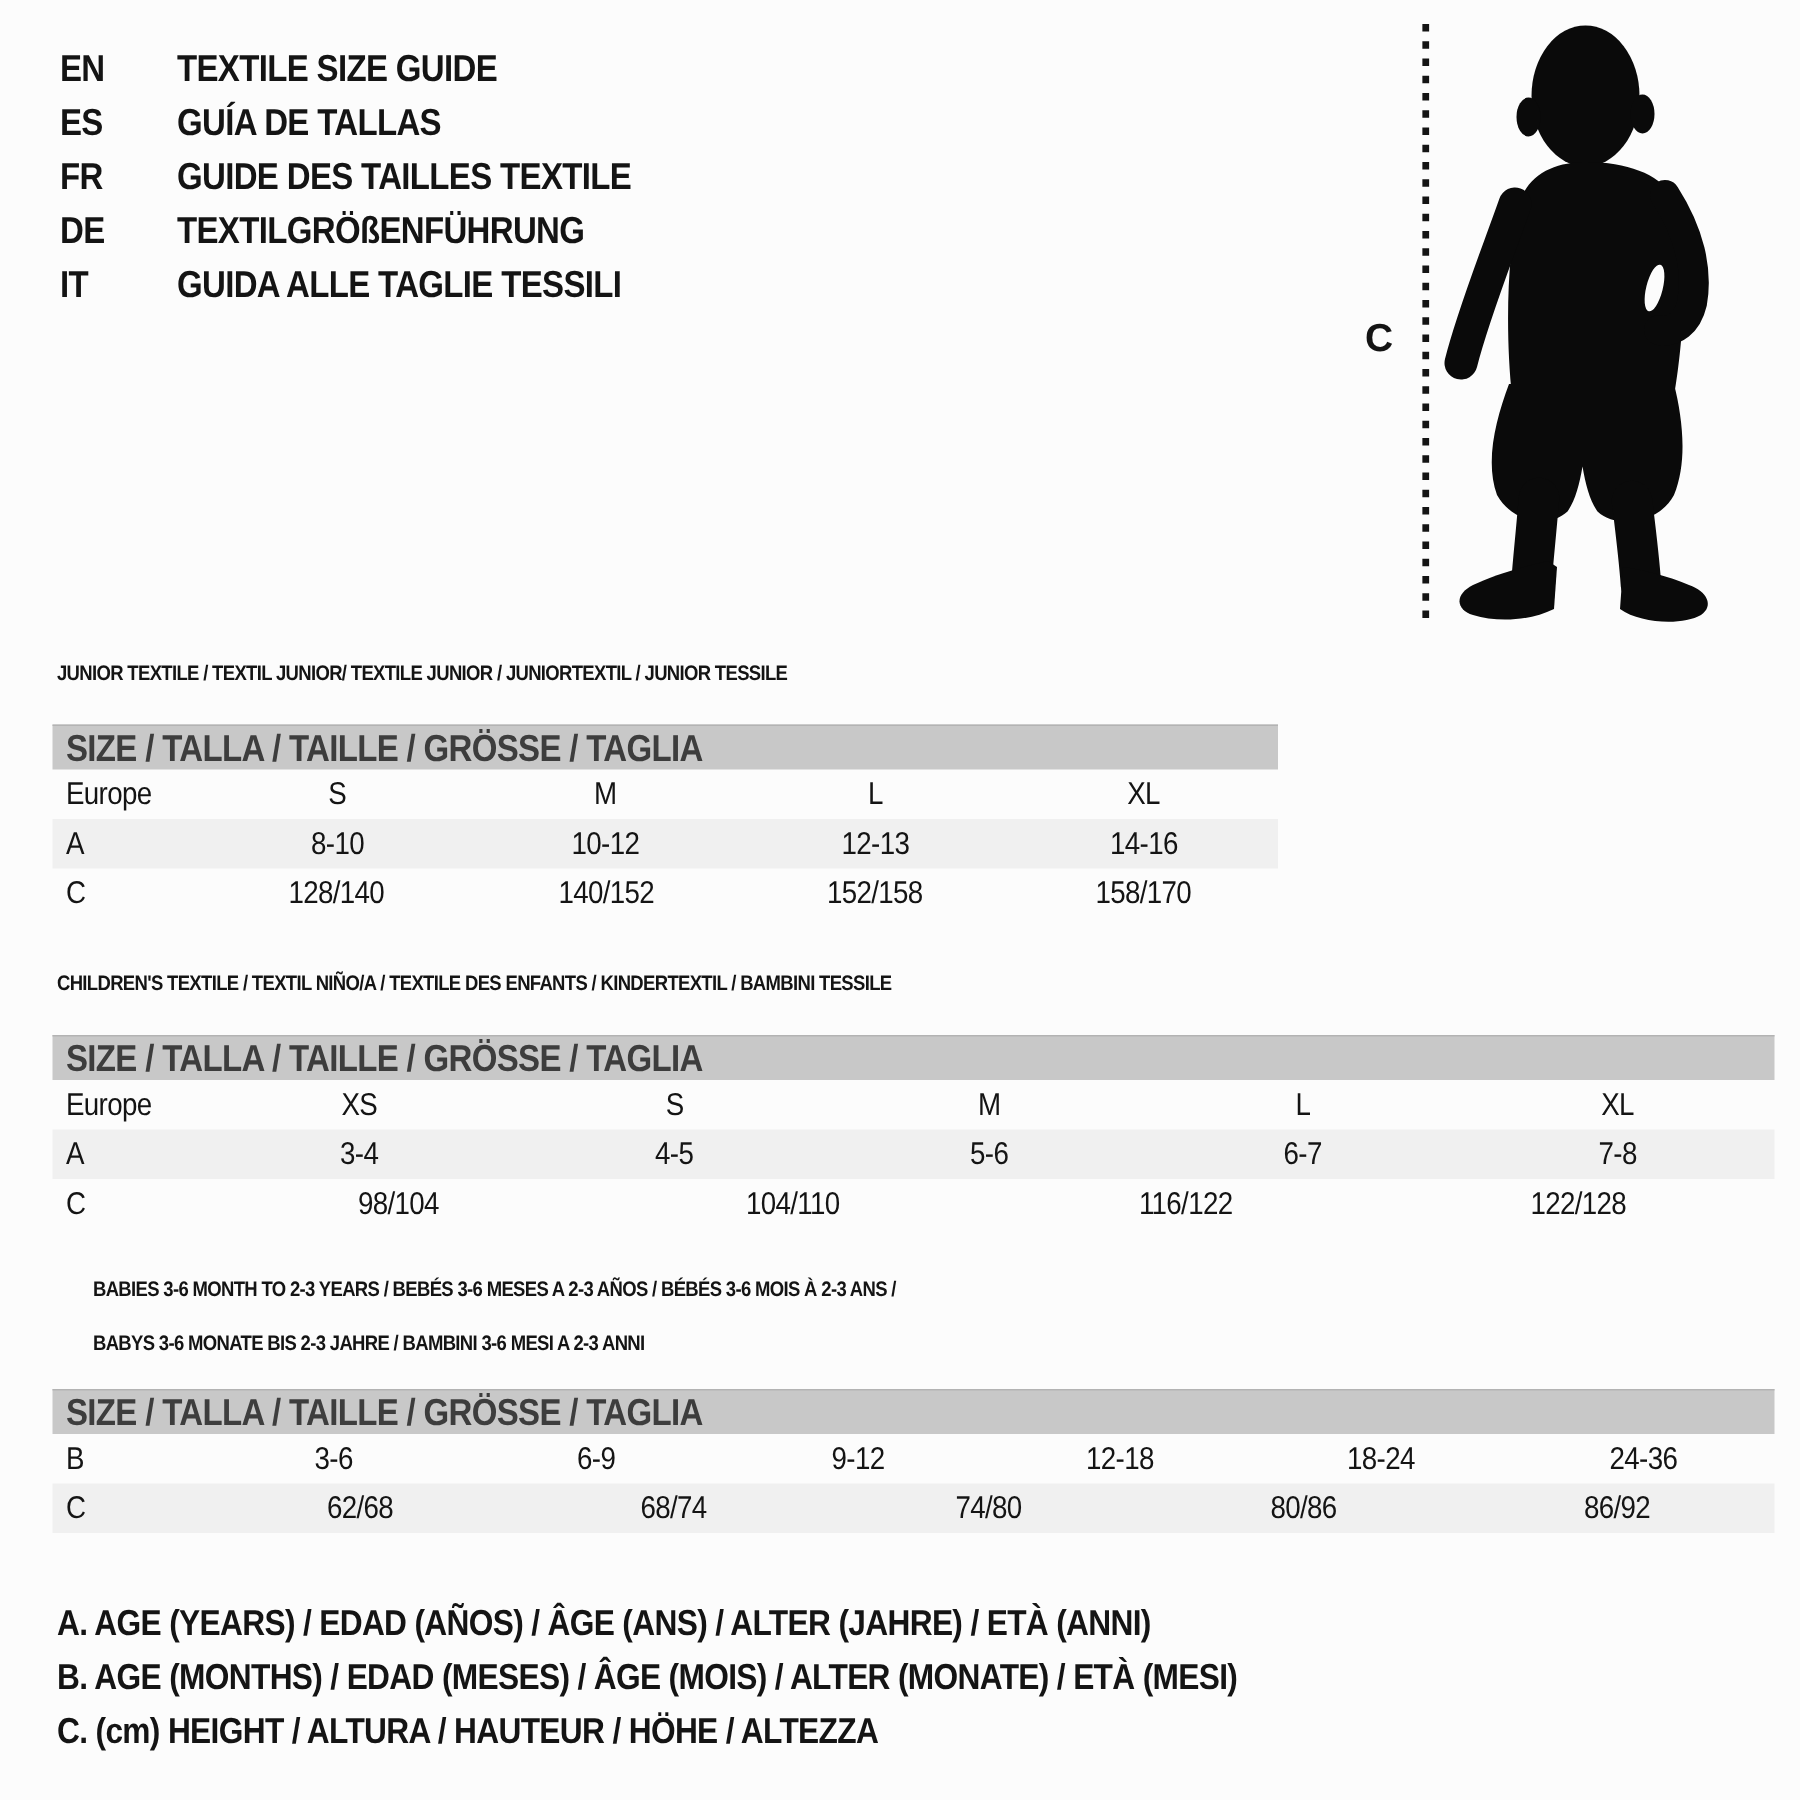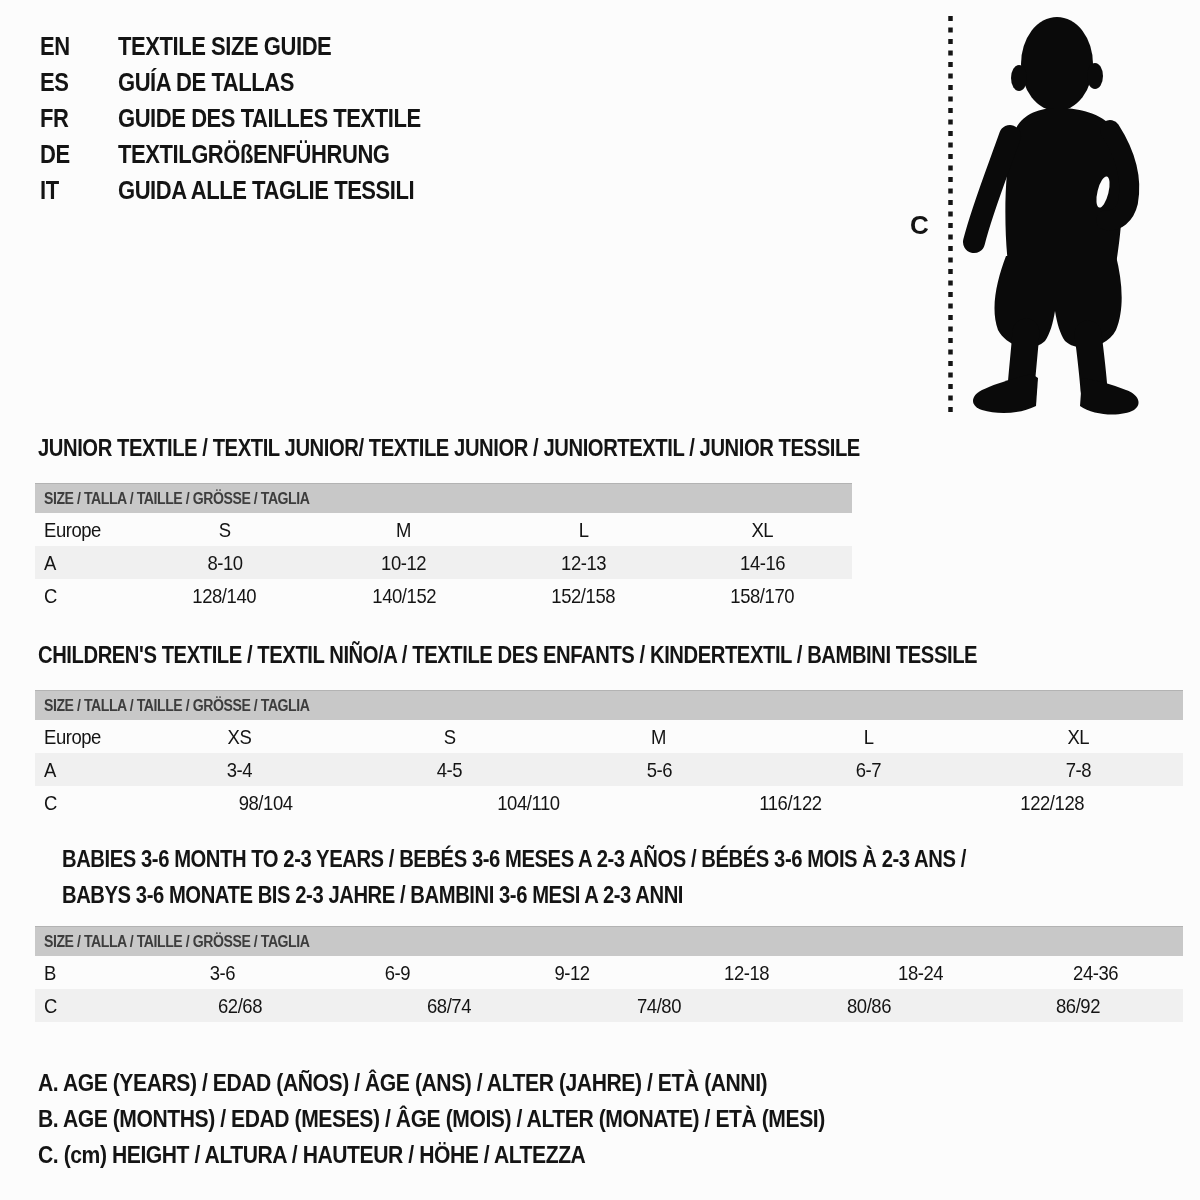--- a/index.html
+++ b/index.html
@@ -19,30 +19,30 @@
             font-weight:700;font-size:25px;}
   .lang-code{display:inline-block;width:78px;flex:none;}
 
   
   .measure-line{position:absolute;left:946px;top:14px;}
   .figure-c{position:absolute;left:910px;top:210px;
             font-weight:700;font-size:26px;}
   .toddler{position:absolute;left:960px;top:12px;color:var(--silhouette,#0a0a0a);}
 
   
-  .section-title{position:absolute;left:38px;font-weight:700;font-size:23px;
+  .section-title{position:absolute;left:38px;font-weight:700;font-size:14px;
                  line-height:36px;white-space:nowrap;}
 
   
   .size-table{position:absolute;font-size:21px;}
   .st-header{background:var(--header-bar,#c8c8c8);height:30px;line-height:30px;
-             padding-left:9px;font-weight:700;font-size:16px;
+             padding-left:9px;font-weight:700;font-size:25px;
              color:var(--bar-text,#3d3d3d);border-top:1px solid #b3b3b3;
              box-sizing:border-box;}
-  .st-row{display:flex;height:33px;line-height:33px;}
+  .st-row{display:flex;height:33px;line-height:33px;justify-content:flex-end;}
   .st-row.shaded{background:var(--row-shade,#f0f0f0);}
   .st-label{width:100px;flex:none;padding-left:9px;box-sizing:border-box;
             text-align:left;}
   .st-cell{flex:1;text-align:center;}
 
   #junior-title{top:430px;}
   #junior-table{left:35px;top:483px;width:817px;}
   #children-title{top:637px;}
   #children-table{left:35px;top:690px;width:1148px;}
   #babies-title{top:841px;margin-left:24px;}

